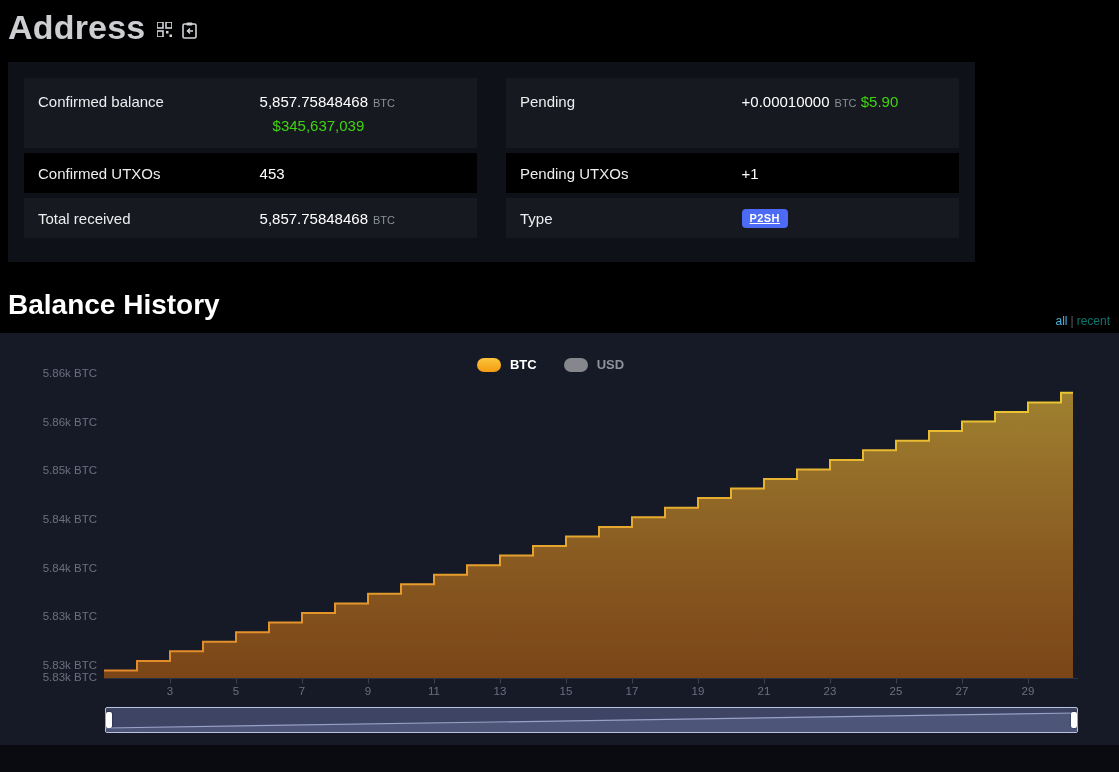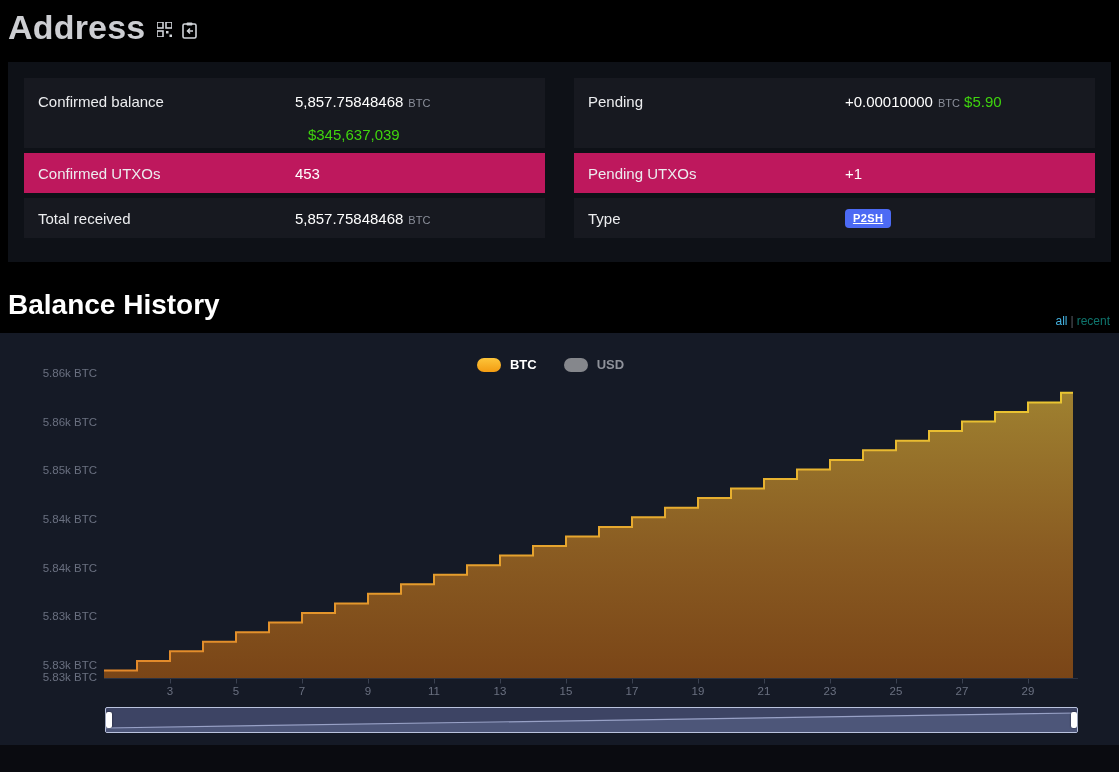--- a/index.html
+++ b/index.html
@@ -8,34 +8,34 @@
   #canvas { position:relative; width:1119px; height:772px; background:#000; overflow:hidden; }
 
   
   .hdr { position:absolute; top:8px; left:8px; display:flex; align-items:baseline; gap:12px; }
   .hdr h1 { font-size:34px; font-weight:bold; color:#cdced2; letter-spacing:.2px; }
   .addr-link { font-size:17px; color:#45b4e4; text-decoration:none; }
   .hdr-icons { display:flex; gap:10px; align-self:center; position:relative; top:3px; }
   .hdr-icons svg { display:block; cursor:pointer; }
 
   
-  .stats { position:absolute; left:8px; top:62px; width:1103px; height:200px;
+  .stats { position:absolute; left:8px; top:62px; width:967px; height:200px;
            background:#0e1117; padding:16px; display:flex; gap:29px; }
   .stat-col { flex:1; display:flex; flex-direction:column; }
   .stat-row { position:relative; display:flex; background:#171920; margin-bottom:5px; }
-  .stat-row.alt { background:#be185d; }
+  .stat-row.alt { background:#000000; }
   .stat-row.tall { height:70px; padding-top:15px; }
   .stat-row.short { height:40px; align-items:center; margin-bottom:5px; }
   .stat-row:last-child { margin-bottom:0; }
   .stat-label { padding-left:14px; font-size:15px; color:#ecedef; }
   .stat-value { position:absolute; left:52%; font-size:15px; color:#fff; white-space:nowrap; }
   .stat-row.tall .stat-value { top:15px; }
   .unit { font-size:11px; color:#8b8f9a; margin-left:5px; }
   .fiat { color:#3fd40e; }
-  .fiat-line { display:block; margin-top:16px; padding-left:13px; }
+  .fiat-line { display:block; margin-top:7px; padding-left:13px; }
   .fiat-inline { }
   .it { }
   .badge { display:inline-block; background:#4c6af4; color:#fff; font-size:11px; font-weight:bold;
            letter-spacing:.4px; padding:3px 8px 4px; border-radius:4px;text-decoration:underline; }
 
   
   .sec-title { position:absolute; left:8px; top:289px; font-size:28px; font-weight:bold; color:#fff; }
   .range-links { position:absolute; right:9px; top:314px; font-size:12px; }
   .range-links .lnk-all { color:#45b4e4; cursor:pointer; }
   .range-links .sep { color:#5a5d66; margin:0 3px; }

